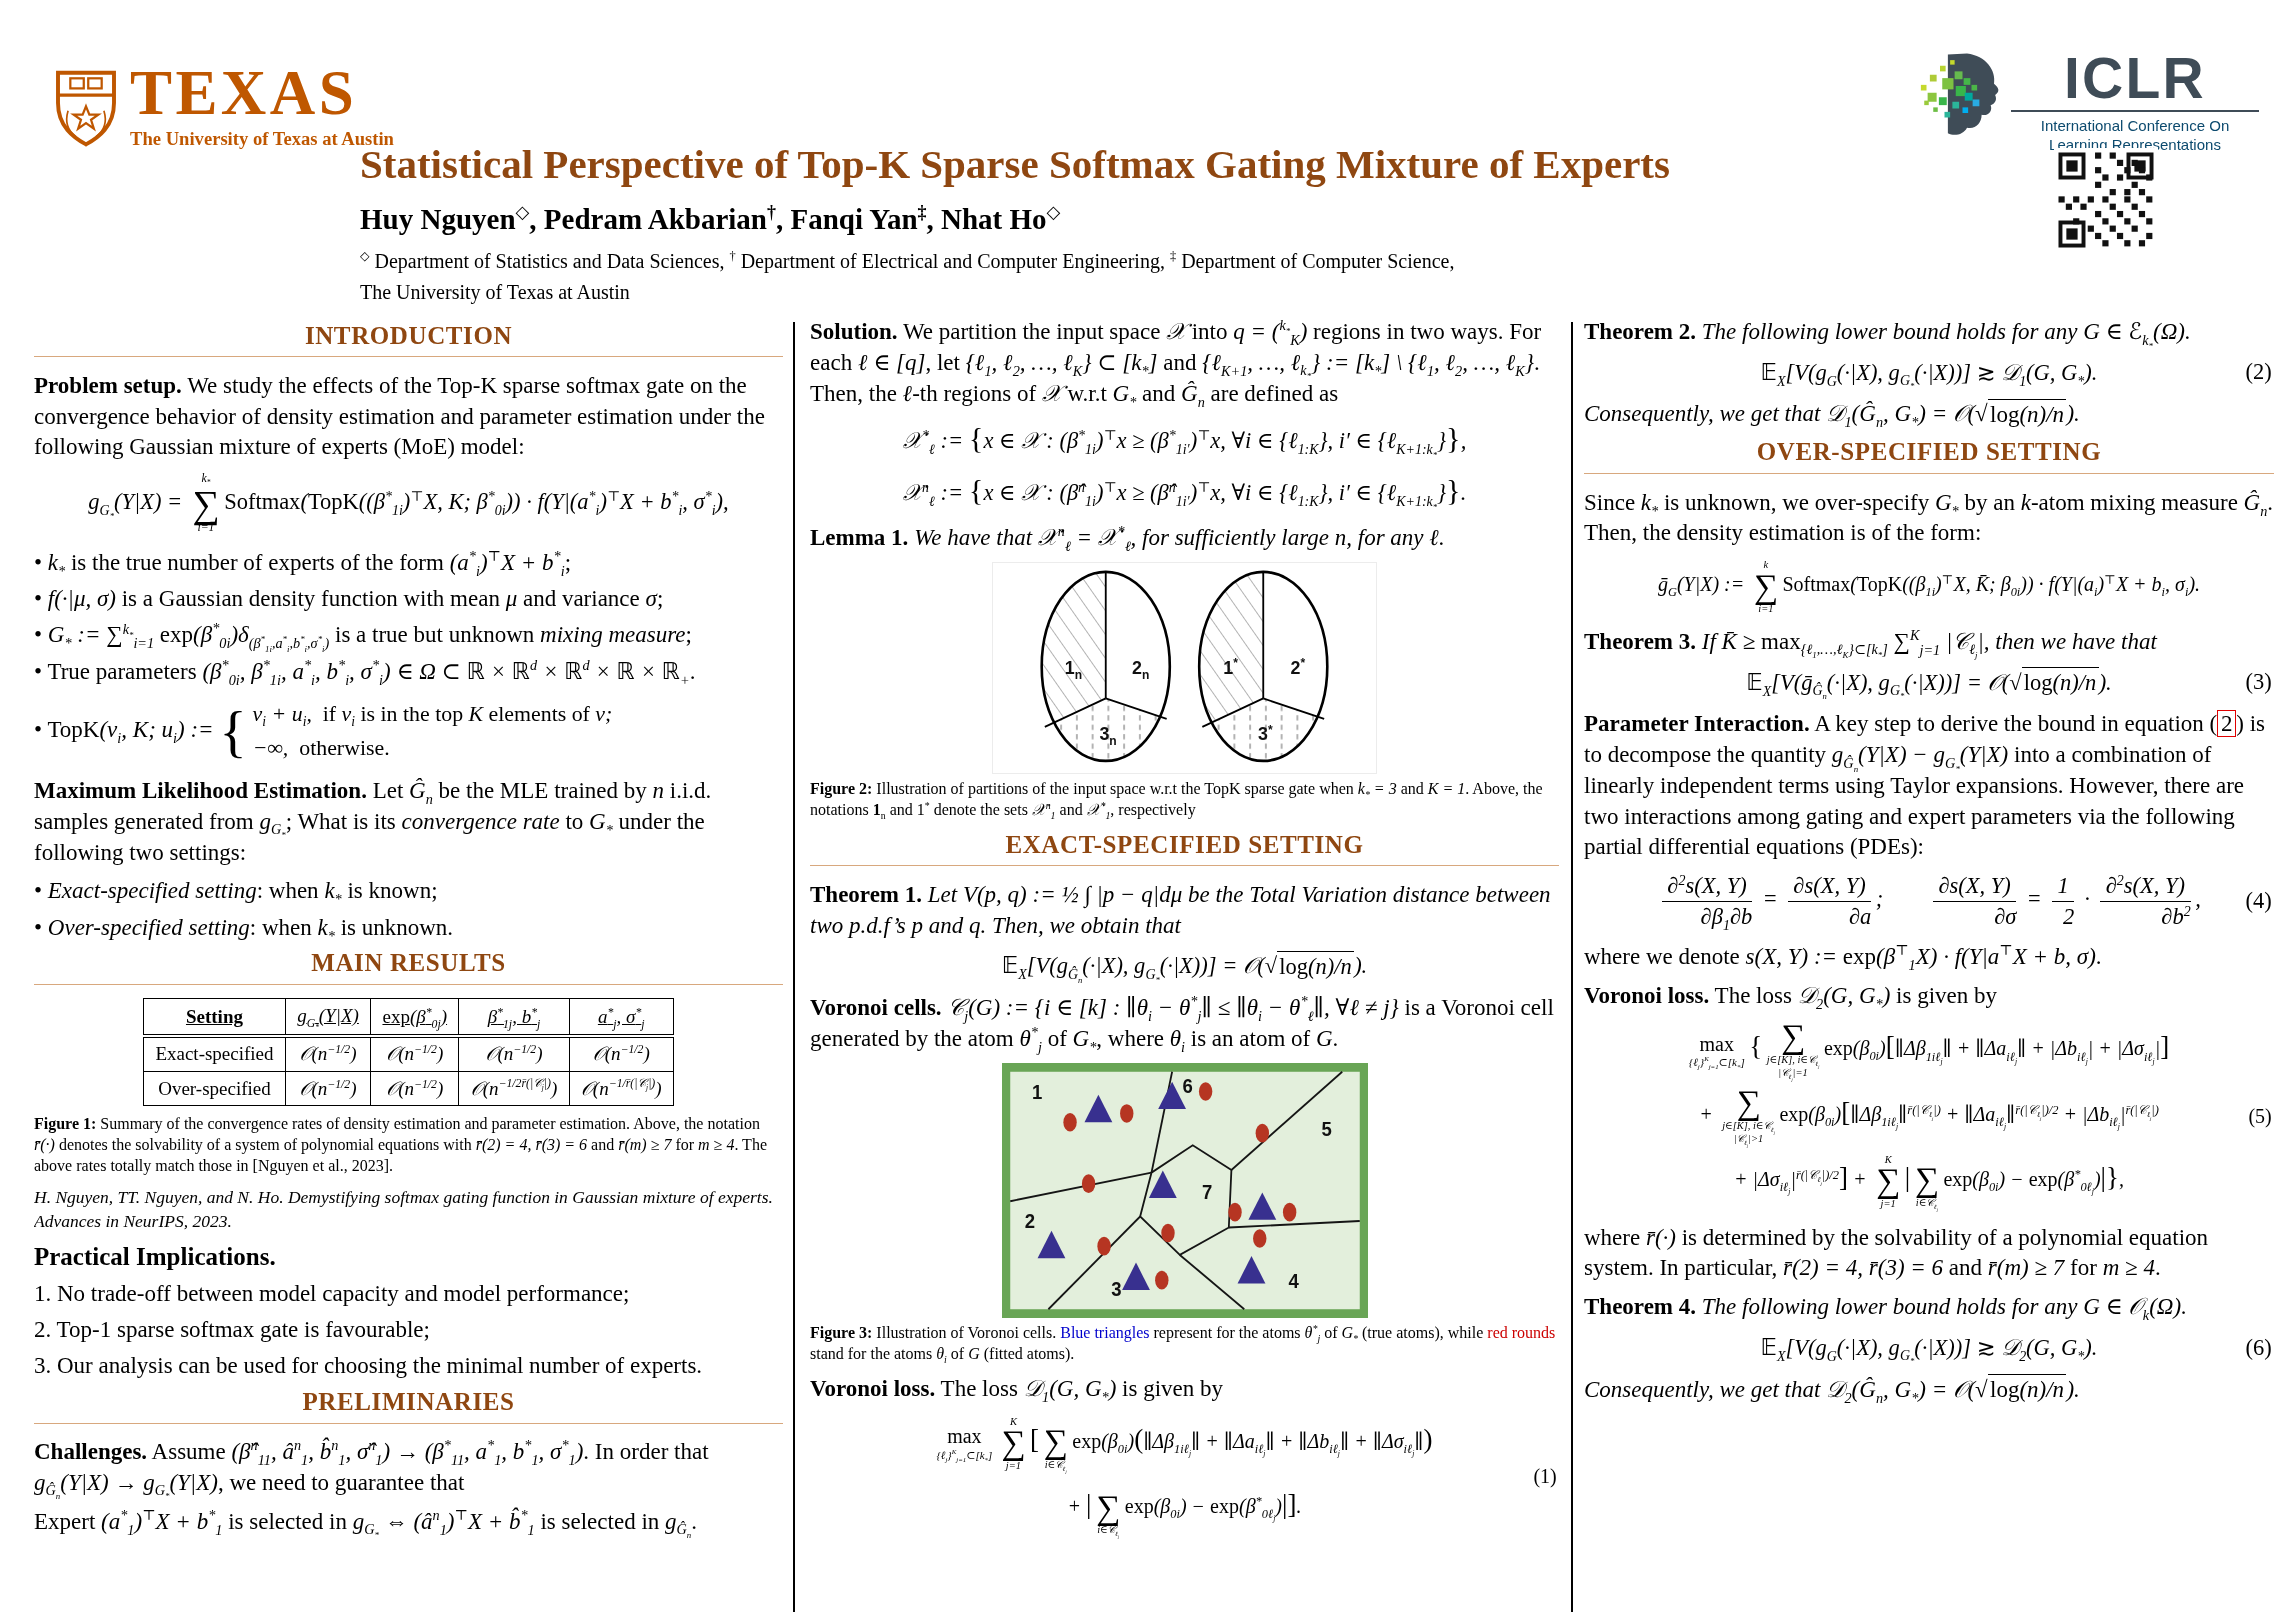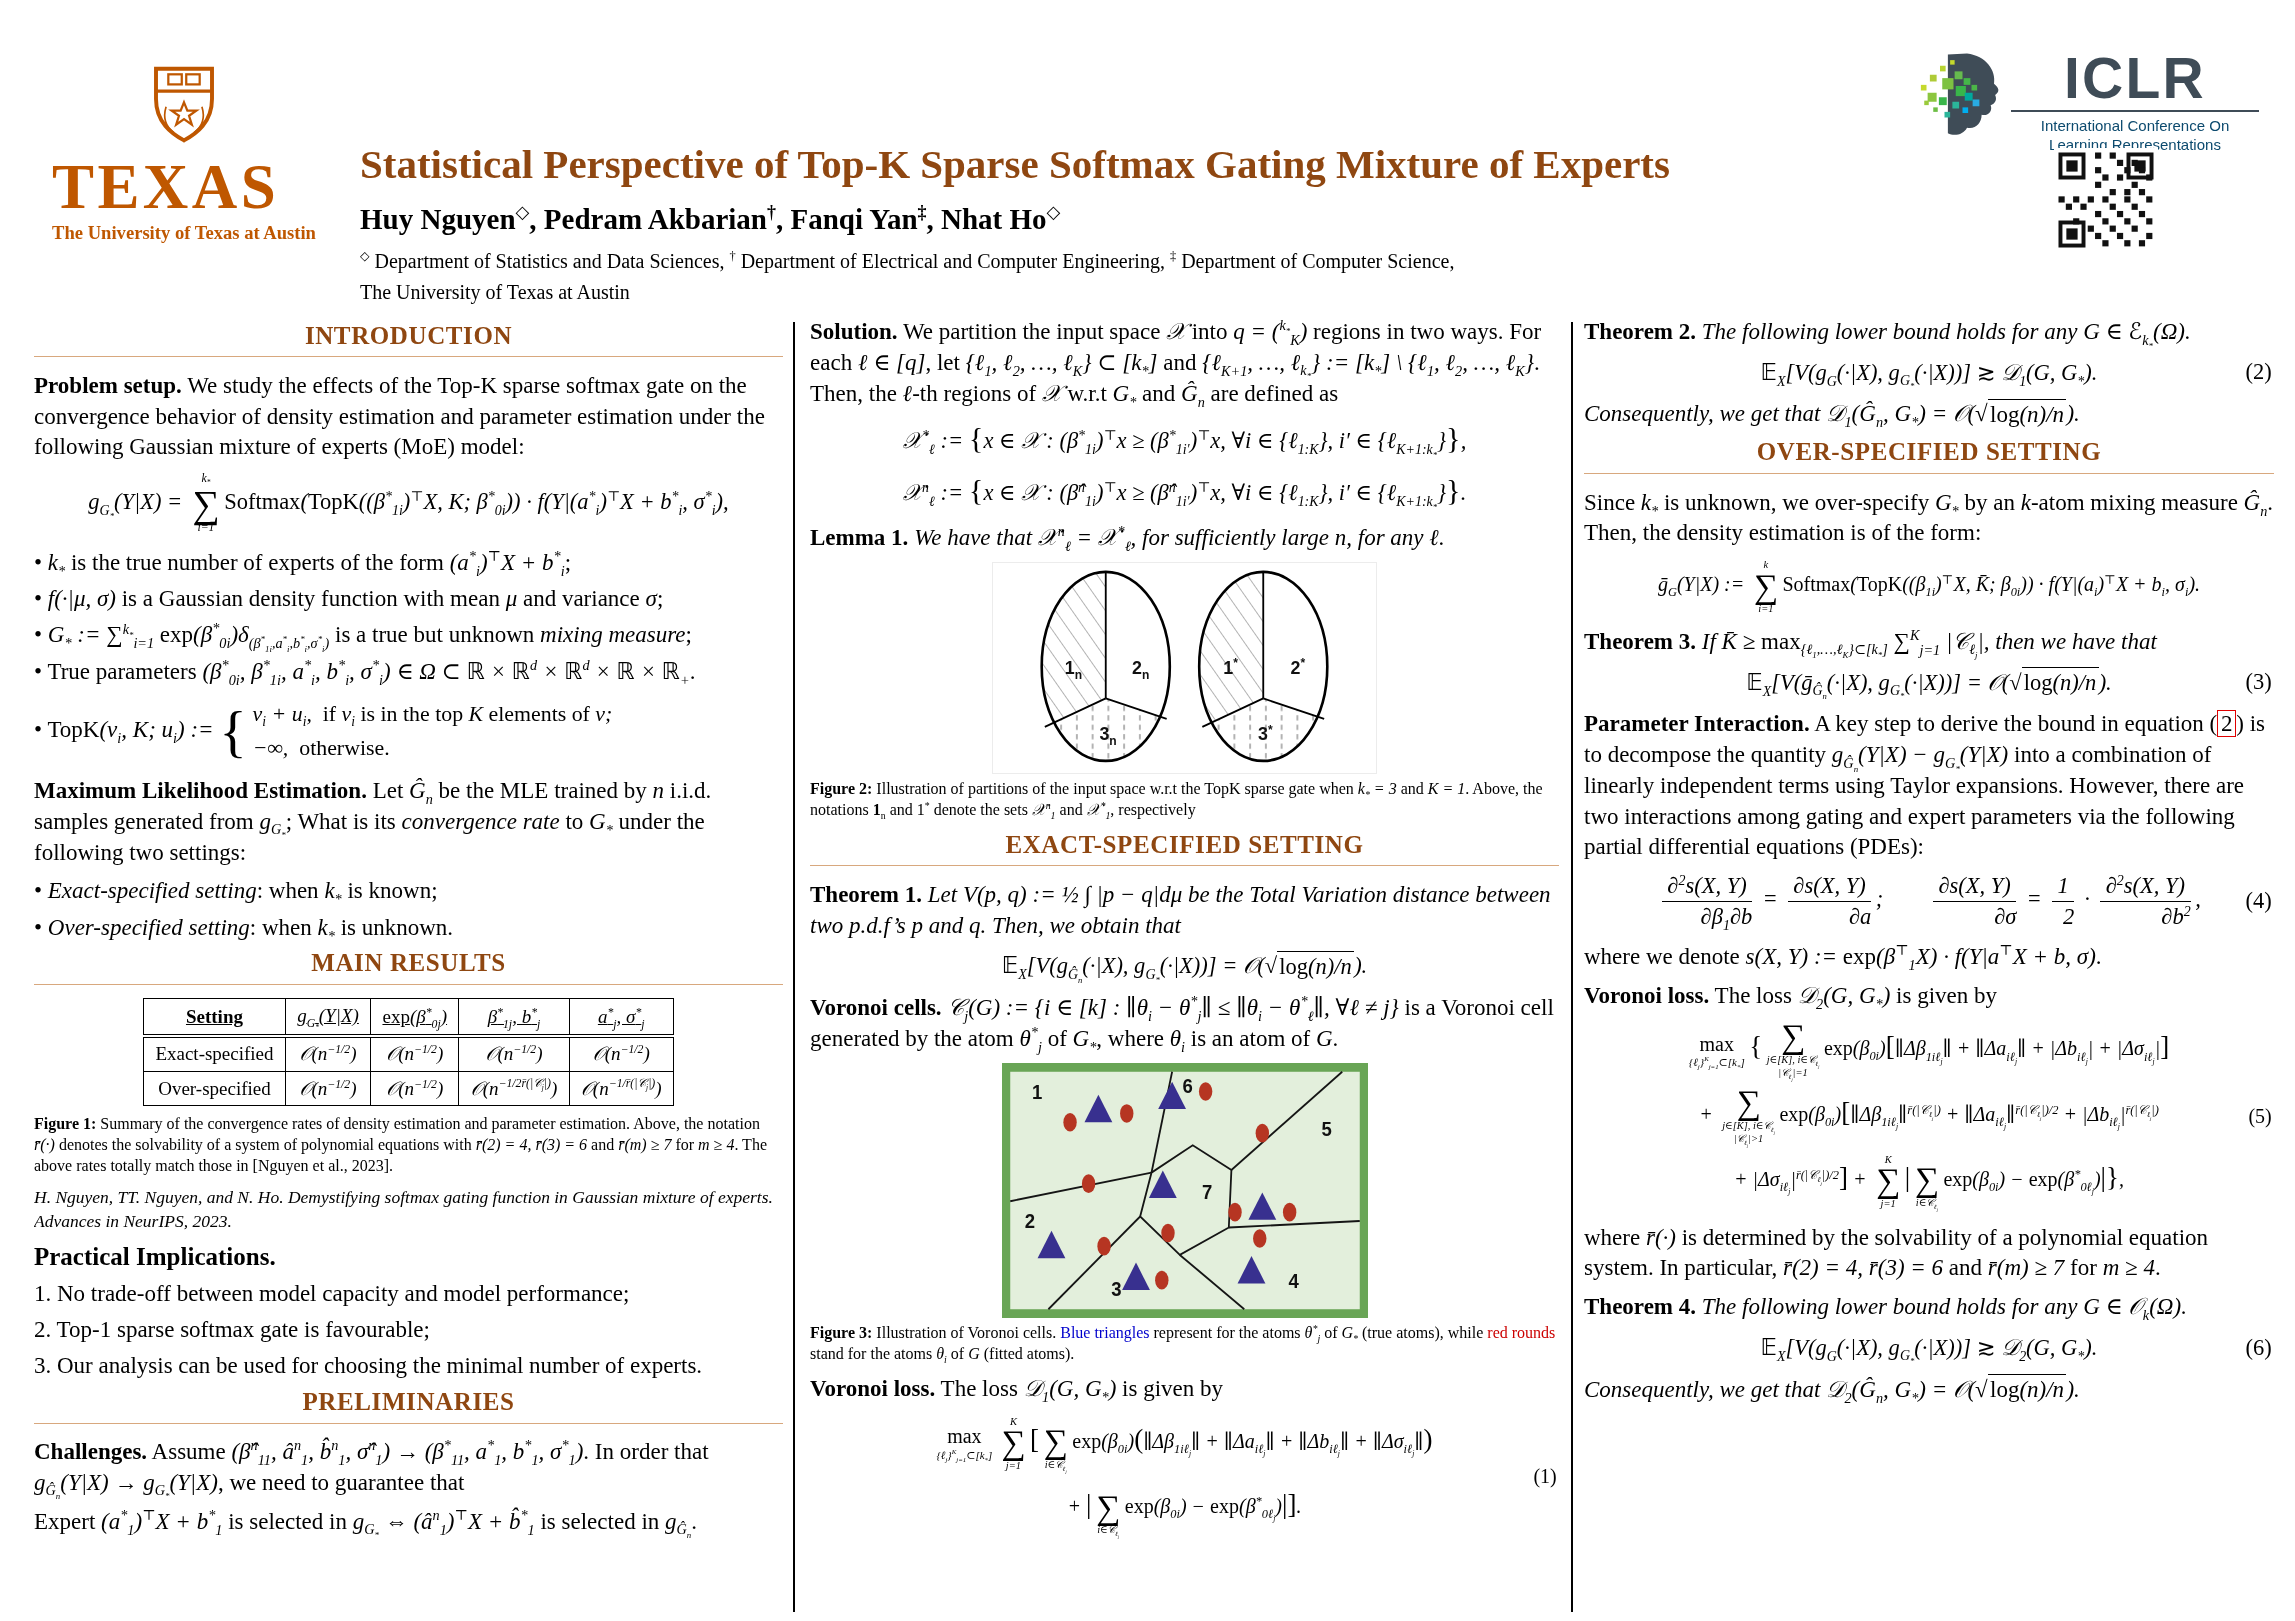--- a/index.html
+++ b/index.html
@@ -1,20 +1,20 @@
 <!DOCTYPE html>
 <html style="font-size:9px"><head>
 <meta charset="utf-8">
 <style>
   html,body{margin:0;padding:0;}
   body{width:2295px;height:1622px;position:relative;background:#ffffff;color:#000;
        font-family:"Liberation Serif","DejaVu Serif","DejaVu Sans",serif;overflow:hidden;}
   sup,sub{font-size:62%;line-height:0;}
   
-  #texas-block{position:absolute;left:52px;top:62px;display:flex;align-items:center;gap:10px;flex-direction:column;}
+  #texas-block{position:absolute;left:52px;top:62px;display:flex;align-items:flex-end;gap:10px;}
   #texas-word{font-size:63px;font-weight:bold;color:#BF5700;letter-spacing:3.4px;line-height:1;}
   #texas-tag{font-size:18.6px;font-weight:bold;color:#BF5700;margin-top:3.4px;}
   #title-block{position:absolute;left:360px;top:140px;width:1476px;text-align:left;}
   #poster-title{font-size:41px;font-weight:bold;color:#8F4711;margin:0;}
   #poster-authors{font-size:29px;font-weight:bold;margin:14.6px 0 0;}
   #poster-affil1{font-size:20px;margin:14.6px 0 0;}
   #poster-affil2{font-size:20px;margin:8px 0 0;}
   #iclr-block{position:absolute;left:1913px;top:50px;display:flex;align-items:flex-start;gap:8px;text-align:center;}
   #iclr-text{display:flex;flex-direction:column;}
   #iclr-acronym{font:bold 57px "Liberation Sans",sans-serif;color:#3F4C57;letter-spacing:2.3px;line-height:1;}

